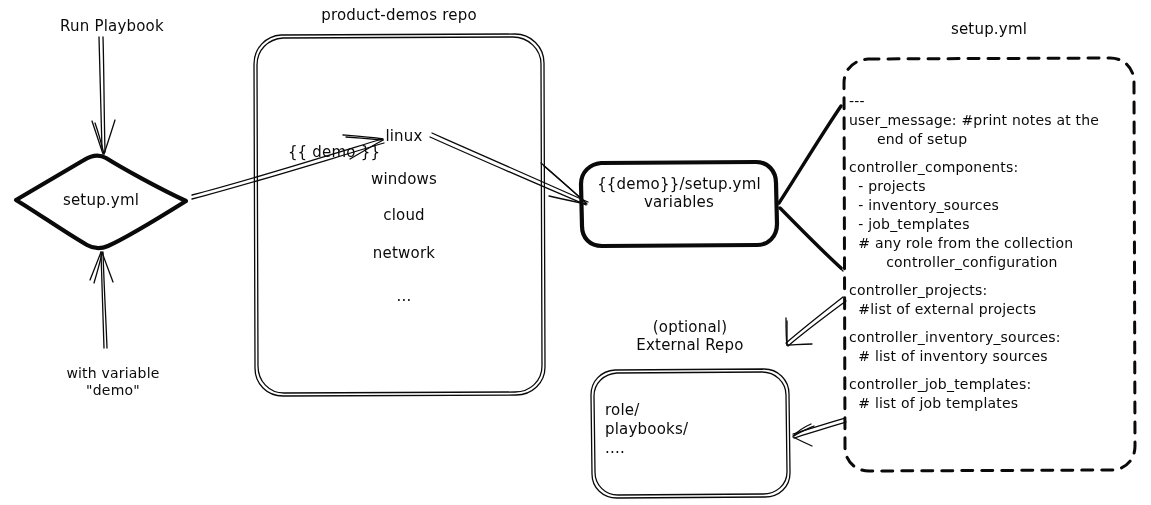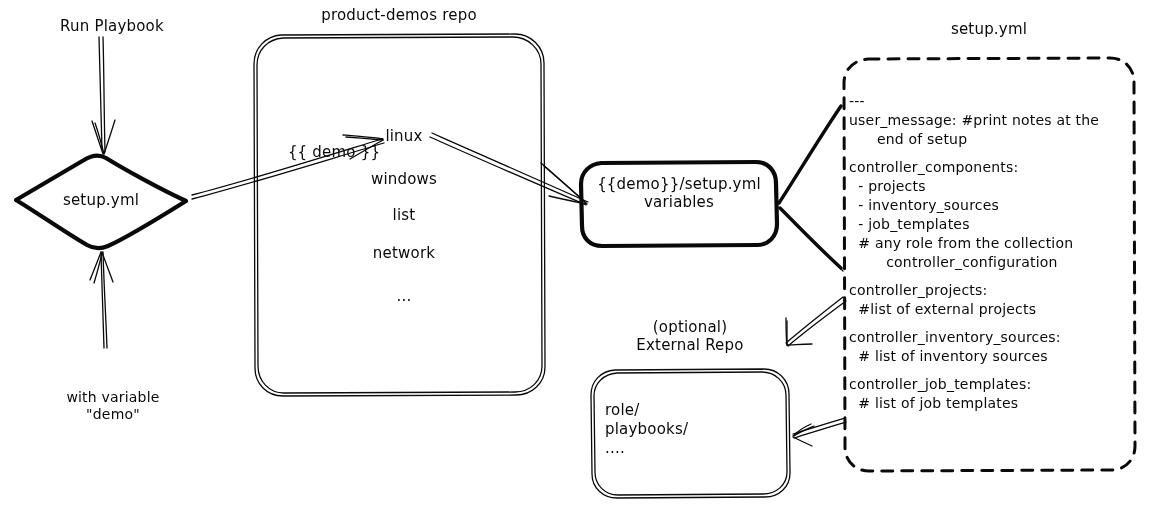--- a/index.html
+++ b/index.html
@@ -138,31 +138,31 @@
 
   <g>
     <path class="ink dash" d="M868,59 L1110,58 C1124,58 1134,68 1134,82 L1135,446
                               C1135,460 1125,470 1111,470 L869,471
                               C855,471 845,461 845,447 L844,83 C844,69 854,60 868,59 Z"></path>
   </g>
 </svg>
 
 <div class="lbl t15 center" style="left:112px; top:18px;">Run Playbook</div>
 
-<div class="lbl t14 center" style="left:113px; top:365px;margin-top:24px;"><span></span><span id="withvar">with variable<br>"demo"</span></div>
+<div class="lbl t14 center" style="left:113px; top:365px;"><span></span><span id="withvar">with variable<br>"demo"</span></div>
 
 <div class="lbl t15 center" style="left:101px; top:192px;">setup.yml</div>
 
 <div class="lbl t15 center" style="left:399px; top:7px;">product-demos repo</div>
 
 <div class="lbl t15 center" style="left:287px; top:144px;margin-left:47px;">{{ demo }}</div>
 
 <div class="lbl t15 center" style="left:404px; top:128px;">linux</div>
 <div class="lbl t15 center" style="left:404px; top:171px;">windows</div>
-<div class="lbl t15 center" style="left:404px; top:207px;">list</div>
+<div class="lbl t15 center" style="left:404px; top:207px;">cloud</div>
 <div class="lbl t15 center" style="left:404px; top:245px;">network</div>
 <div class="lbl t15 center" style="left:404px; top:288px;">...</div>
 
 <div class="lbl t15 center" style="left:679px; top:176px;"><span id="varsbox">{{demo}}/setup.yml<br>variables</span></div>
 
 <div class="lbl t15 center" style="left:690px; top:319px;"><span id="extrepotitle">(optional)<br>External Repo</span></div>
 
 <div class="lbl t15" style="left:605px; top:402px;">role/</div>
 <div class="lbl t15" style="left:605px; top:421px;">playbooks/</div>
 <div class="lbl t15" style="left:605px; top:440px;">....</div>

